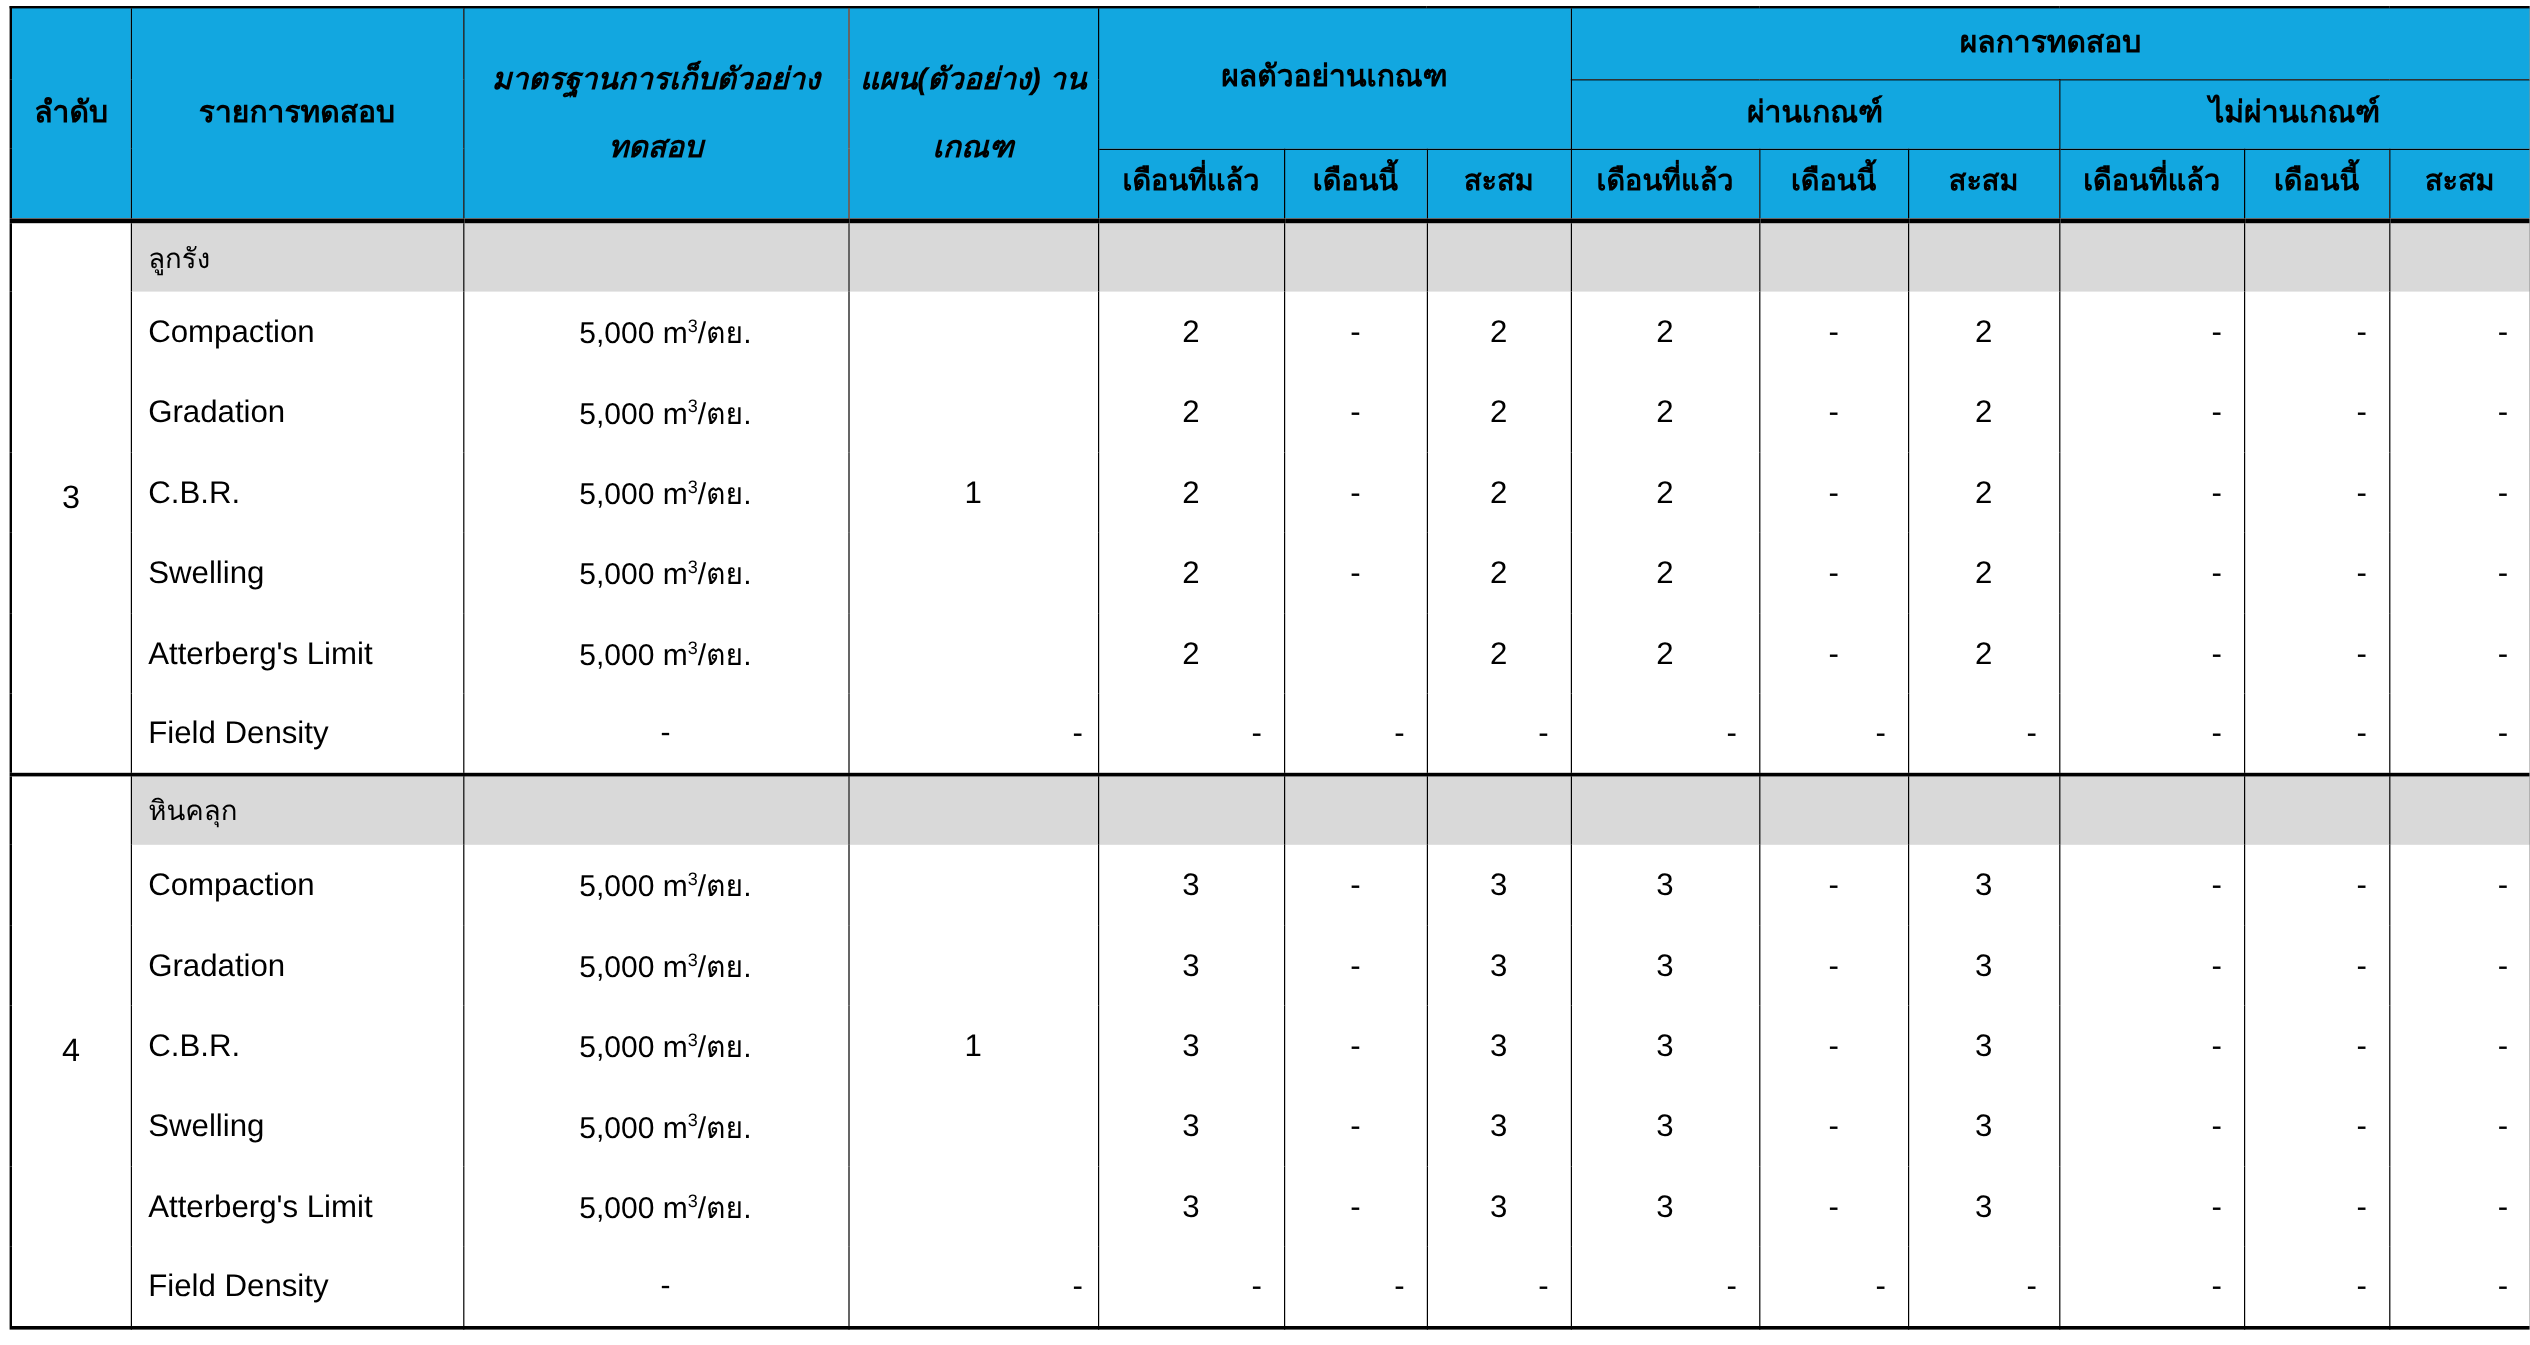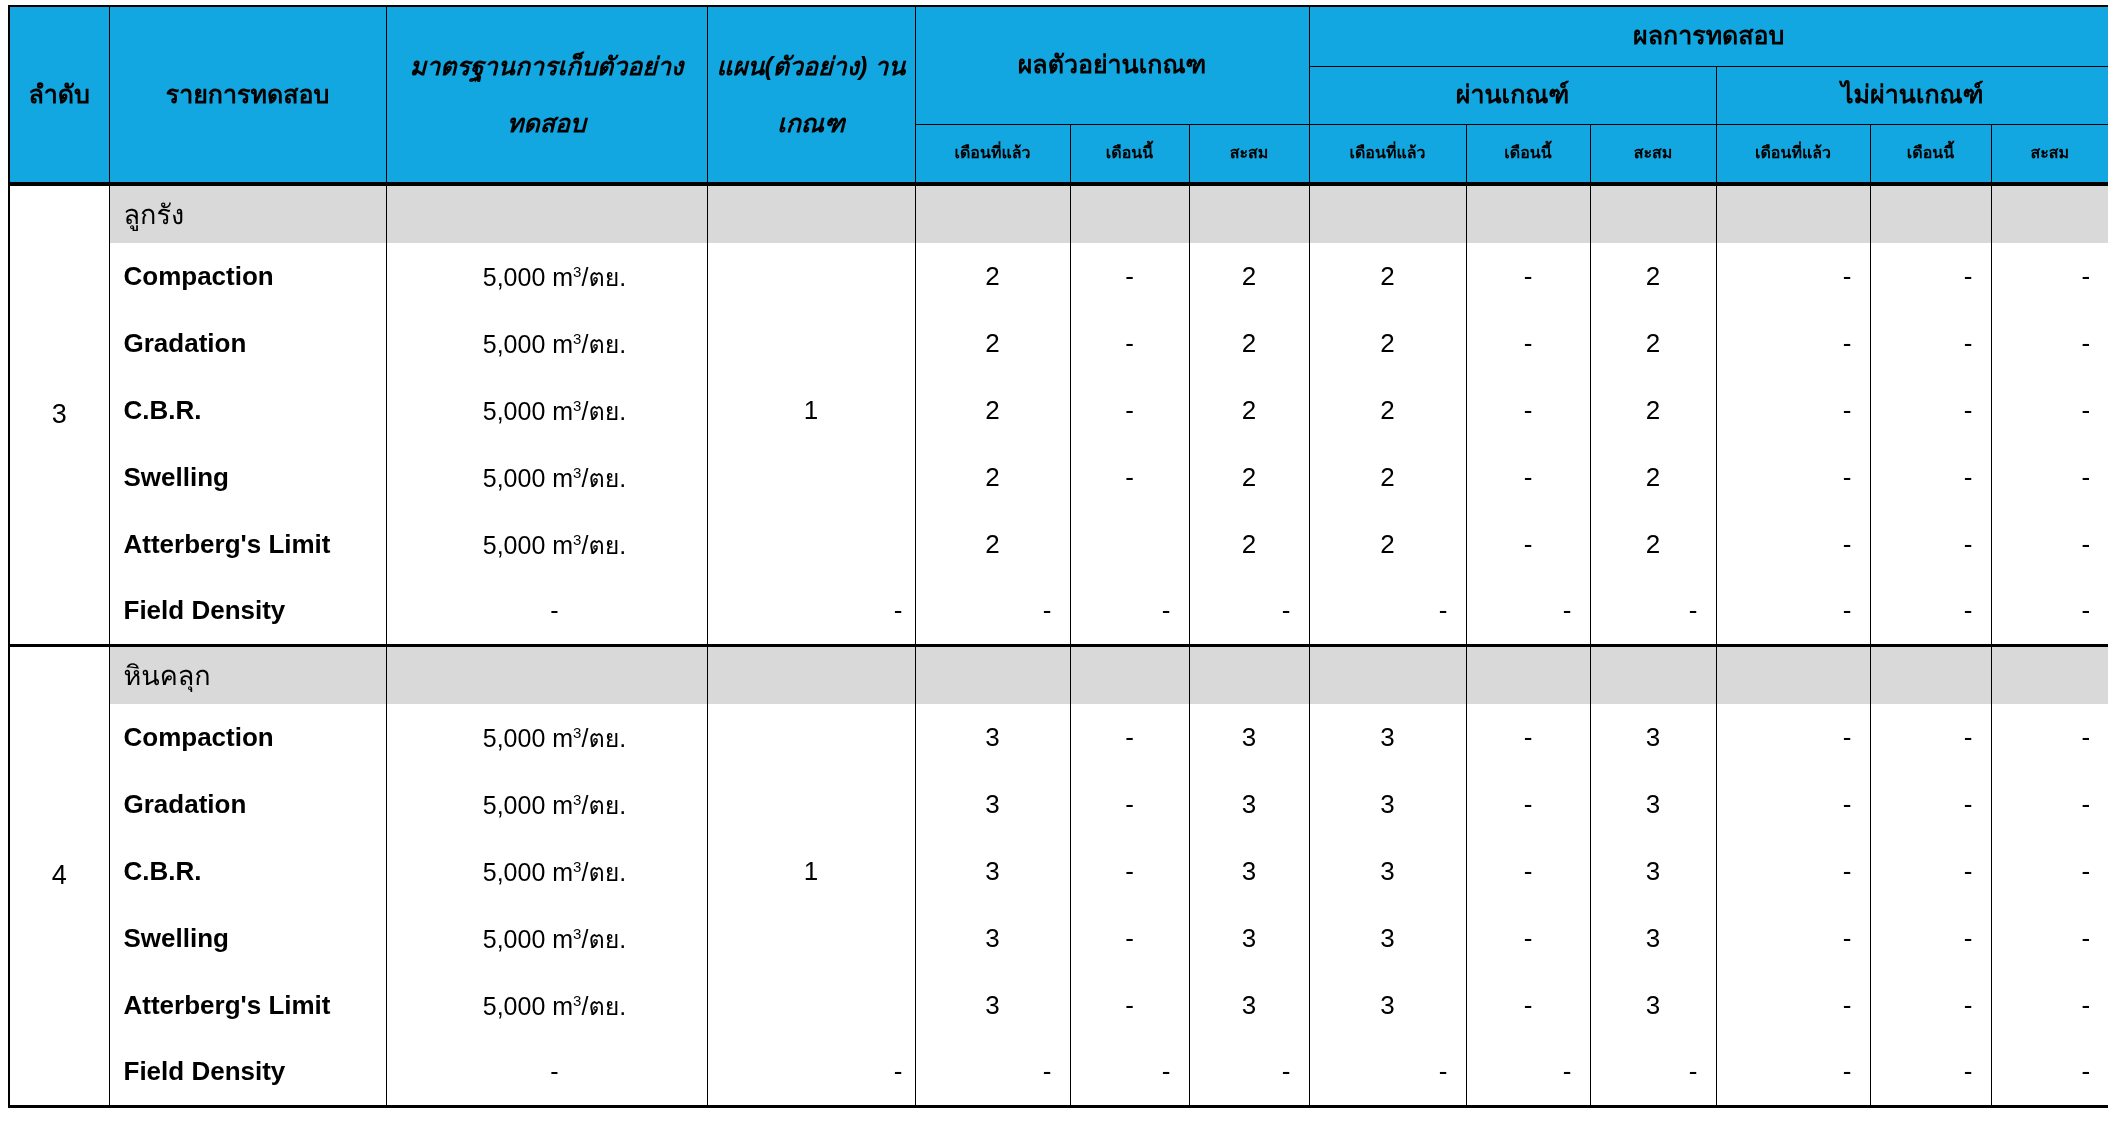--- a/index.html
+++ b/index.html
@@ -34,33 +34,33 @@
     background:var(--header-bg);
     border:1px solid var(--border);
     font-weight:bold;
     font-size:25px;
     text-align:center;
     line-height:1.35;
   }
   thead tr.h1{height:60px;}
   thead tr.h2{height:58px;}
   thead tr.h3{height:60px;}
-  thead tr.h3 th{font-size:16px;}
+  thead tr.h3 th{font-size:24px;font-family:Liberation Mono, monospace;}
   thead th.wrap{line-height:2.25;padding:0 6px;font-style:italic;}
   thead th.hbottom{border-bottom:4px solid var(--border);}
   
   tbody td{font-size:26px;}
   tbody tr.band-row{height:59px;}
   tbody tr.band-row td{background:var(--band-bg);}
   tbody tr.band-row td.group-no{background:var(--page-bg);}
   tbody tr.test-row{height:67px;}
   tbody tr.group-divider{border-top:3px solid var(--border);}
   td.group-no{text-align:center;font-size:27px;}
-  td.material{padding-left:14px;font-size:27px;}
-  td.test-name{padding-left:14px;font-weight:bold;}
+  td.material{padding-left:14px;font-size:23px;}
+  td.test-name{padding-left:14px;}
   td.center{text-align:center;}
   td.right{text-align:right;padding-right:18px;}
   td.plan-right{text-align:right;padding-right:12px;}
   td.standard{text-align:center;font-size:25px;padding-left:16px;}
   td.standard sup{font-size:15px;line-height:0;}
 </style>
 </head>
 <body>
 
 <div class="page">

